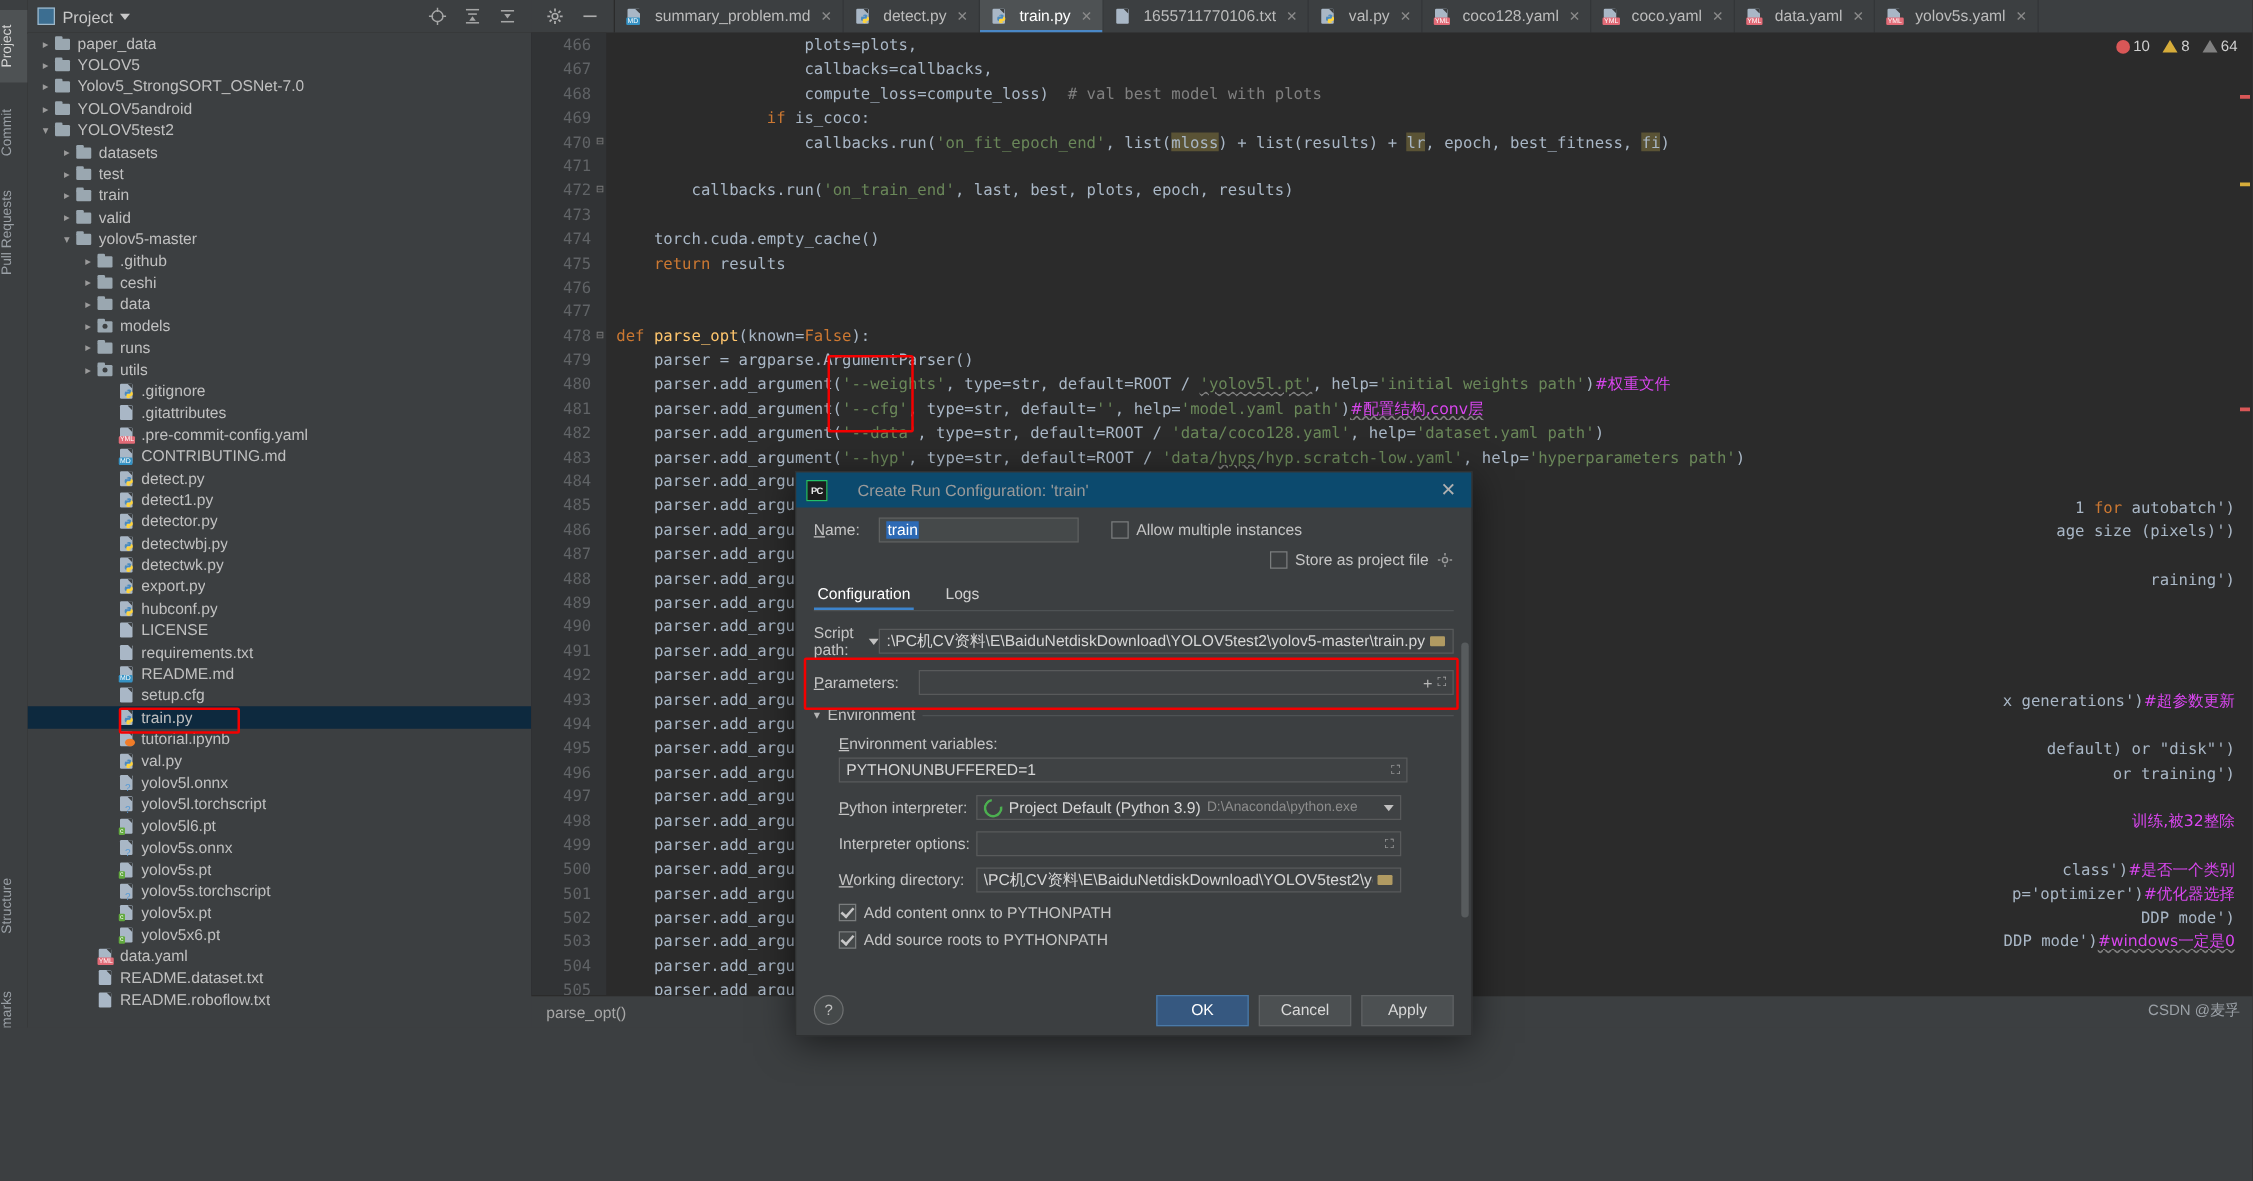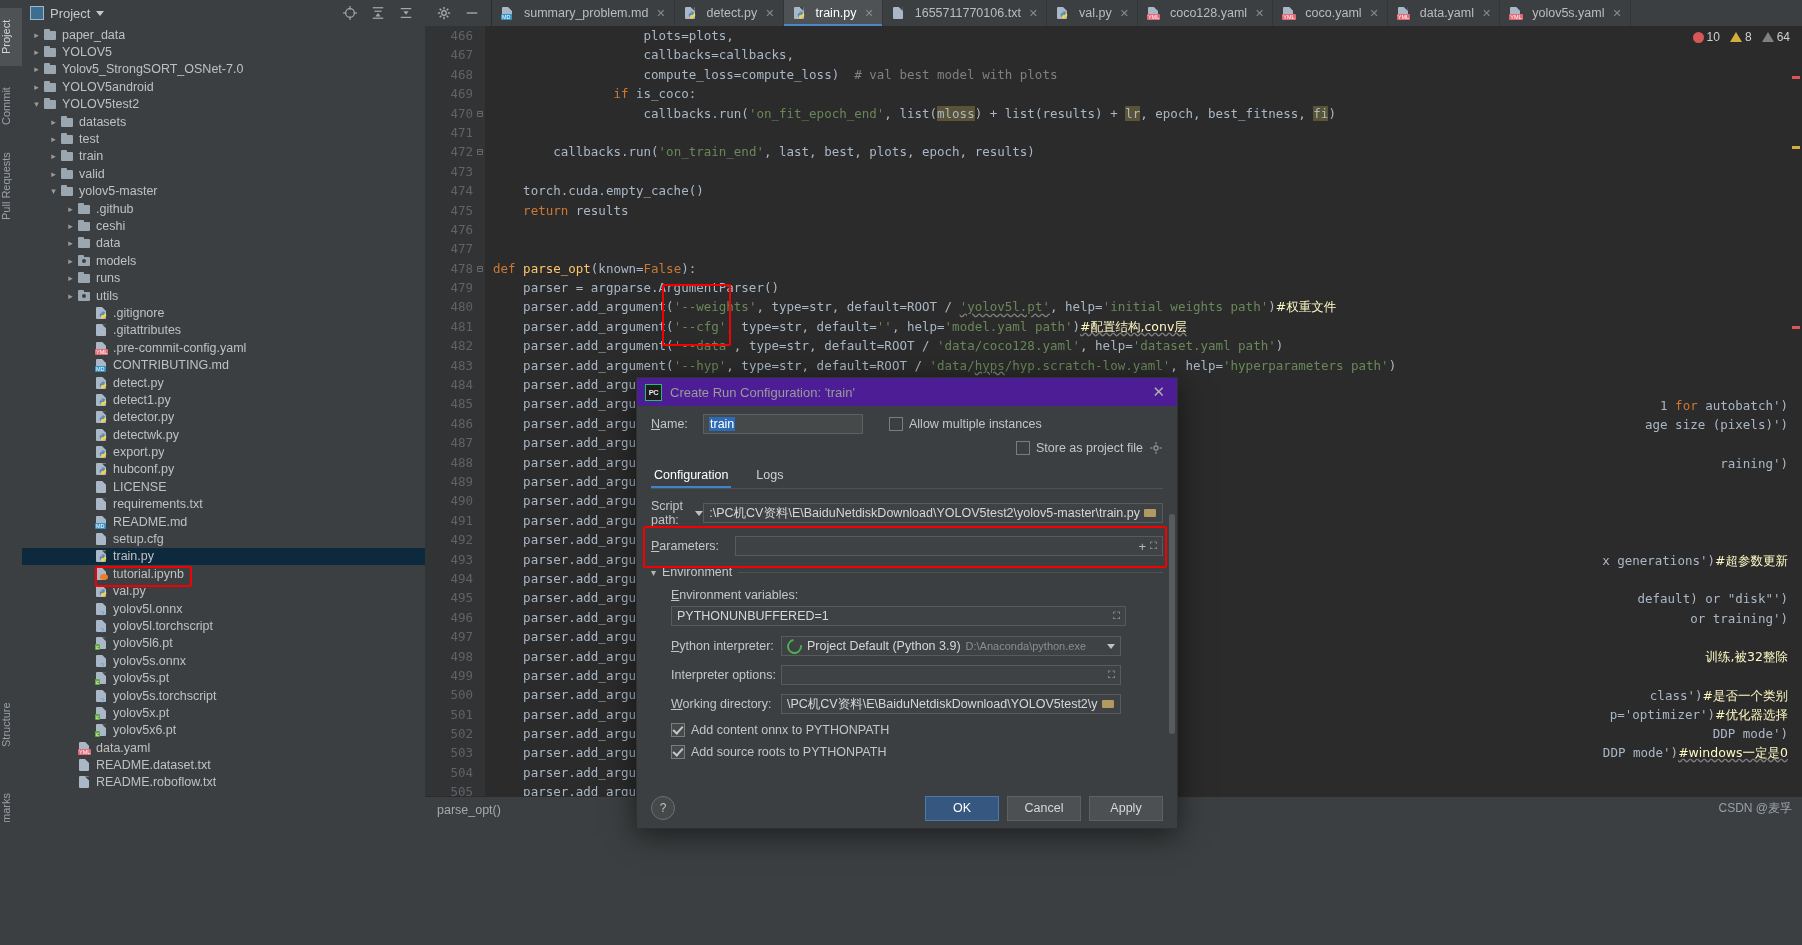--- a/index.html
+++ b/index.html
@@ -64,21 +64,21 @@
   .cl{position:relative;height:19.4px;}
   .ln{position:absolute;left:0;width:48px;text-align:right;color:#606366;}
   .code{position:absolute;left:68px;color:#a9b7c6;}
   .k{color:#cc7832;}
   .s{color:#6a8759;}
   .n{color:#6897bb;}
   .c{color:#808080;}
   .fn{color:#ffc66d;text-align:right;}
   .par{color:#a9b7c6;}
   .mark{background:#5a5335;}
-  .cjk{color:#fef9c3;font-family:"DejaVu Sans",sans-serif;}
+  .cjk{color:#d946ef;font-family:"DejaVu Sans",sans-serif;}
   .wavy{text-decoration:underline;text-decoration-style:wavy;text-decoration-color:#808080;}
   .fold{position:absolute;left:52px;color:#7a7a7a;font-size:10px;}
 
   
   .inspect{position:absolute;right:12px;top:30px;display:flex;align-items:center;gap:10px;font-size:12px;z-index:30;}
   .ins{display:flex;align-items:center;gap:3px;}
   .dot-r{width:11px;height:11px;border-radius:50%;background:#d95757;display:inline-block;}
   .tri-y{width:0;height:0;border-left:6px solid transparent;border-right:6px solid transparent;border-bottom:10px solid #d6ac3a;display:inline-block;}
   .tri-g{width:0;height:0;border-left:6px solid transparent;border-right:6px solid transparent;border-bottom:10px solid #808080;display:inline-block;}
 
@@ -89,21 +89,21 @@
   .breadcrumb{position:absolute;left:425px;top:796px;width:1377px;height:26px;background:#3c3f41;
               display:flex;align-items:center;padding-left:12px;font-size:12.5px;color:#a7a7a7;
               border-top:1px solid #2b2b2b;}
   .csdn{position:absolute;right:10px;top:800px;font-size:12px;color:#9aa0a6;}
 
   .botbar{position:absolute;left:0;top:822px;width:1802px;height:123px;background:#3c3f41;}
 
   
   .dialog{position:absolute;left:636px;top:377px;width:540px;height:450px;background:#3c3f41;
           border:1px solid #2f3132;box-shadow:0 6px 28px rgba(0,0,0,.55);z-index:50;}
-  .dlg-title{height:28px;display:flex;align-items:center;padding:0 8px;gap:8px;background:#4c1d95;}
+  .dlg-title{height:28px;display:flex;align-items:center;padding:0 8px;gap:24px;background:#0c4a6e;}
   .pc-logo{width:15px;height:15px;border:1.5px solid #21c16b;background:#1d1d1d;display:flex;align-items:center;
            justify-content:center;font-size:7.5px;color:#eaeaea;font-weight:bold;letter-spacing:-.5px;}
   .dlg-title .t{color:#9a9a9a;font-size:13px;}
   .dlg-x{margin-left:auto;color:#b0b0b0;font-size:15px;padding-right:4px;cursor:default;}
   .dlg-body{position:relative;padding:0 14px;}
   .frow{display:flex;align-items:center;margin-bottom:9px;}
   .flab{font-size:12.5px;color:#c5c5c5;}
   .ul{text-decoration:underline;}
   .inp{background:#45494a;border:1px solid #5e6060;height:20px;display:flex;align-items:center;
        padding:0 5px;font-size:12.5px;color:#d6d6d6;box-sizing:border-box;}
@@ -346,20 +346,31 @@
       </div>
       <div class="row">
         <span style="display:inline-block;width:55px;flex:0 0 55px;"></span>
         <span class="arrow"></span>
         <span class="ic file py">
           <svg class="pyb" viewBox="0 0 16 16">
             <path d="M8 1c-3 0-3 1.4-3 1.4v1.6h3.1v.6H3.6S1.5 4.4 1.5 8s1.9 3.4 1.9 3.4H5V9.6S4.9 7.7 6.8 7.7h3.1s1.8 0 1.8-1.8V3S12 1 8 1zM6.3 2.2c.3 0 .6.3.6.6s-.3.6-.6.6-.6-.3-.6-.6.3-.6.6-.6z" fill="#4b8bbe"></path>
             <path d="M8 15c3 0 3-1.4 3-1.4v-1.6H7.9v-.6h4.5s2.1 0 2.1-3.4-1.9-3.4-1.9-3.4H11v1.8s.1 1.9-1.8 1.9H6.1s-1.8 0-1.8 1.8V13S4 15 8 15zm1.7-1.2c-.3 0-.6-.3-.6-.6s.3-.6.6-.6.6.3.6.6-.3.6-.6.6z" fill="#ffd43b"></path>
           </svg>
         </span>
+        <span class="label">detectwbj.py</span>
+      </div>
+      <div class="row">
+        <span style="display:inline-block;width:55px;flex:0 0 55px;"></span>
+        <span class="arrow"></span>
+        <span class="ic file py">
+          <svg class="pyb" viewBox="0 0 16 16">
+            <path d="M8 1c-3 0-3 1.4-3 1.4v1.6h3.1v.6H3.6S1.5 4.4 1.5 8s1.9 3.4 1.9 3.4H5V9.6S4.9 7.7 6.8 7.7h3.1s1.8 0 1.8-1.8V3S12 1 8 1zM6.3 2.2c.3 0 .6.3.6.6s-.3.6-.6.6-.6-.3-.6-.6.3-.6.6-.6z" fill="#4b8bbe"></path>
+            <path d="M8 15c3 0 3-1.4 3-1.4v-1.6H7.9v-.6h4.5s2.1 0 2.1-3.4-1.9-3.4-1.9-3.4H11v1.8s.1 1.9-1.8 1.9H6.1s-1.8 0-1.8 1.8V13S4 15 8 15zm1.7-1.2c-.3 0-.6-.3-.6-.6s.3-.6.6-.6.6.3.6.6-.3.6-.6.6z" fill="#ffd43b"></path>
+          </svg>
+        </span>
         <span class="label">detectwk.py</span>
       </div>
       <div class="row">
         <span style="display:inline-block;width:55px;flex:0 0 55px;"></span>
         <span class="arrow"></span>
         <span class="ic file py">
           <svg class="pyb" viewBox="0 0 16 16">
             <path d="M8 1c-3 0-3 1.4-3 1.4v1.6h3.1v.6H3.6S1.5 4.4 1.5 8s1.9 3.4 1.9 3.4H5V9.6S4.9 7.7 6.8 7.7h3.1s1.8 0 1.8-1.8V3S12 1 8 1zM6.3 2.2c.3 0 .6.3.6.6s-.3.6-.6.6-.6-.3-.6-.6.3-.6.6-.6z" fill="#4b8bbe"></path>
             <path d="M8 15c3 0 3-1.4 3-1.4v-1.6H7.9v-.6h4.5s2.1 0 2.1-3.4-1.9-3.4-1.9-3.4H11v1.8s.1 1.9-1.8 1.9H6.1s-1.8 0-1.8 1.8V13S4 15 8 15zm1.7-1.2c-.3 0-.6-.3-.6-.6s.3-.6.6-.6.6.3.6.6-.3.6-.6.6z" fill="#ffd43b"></path>
           </svg>

